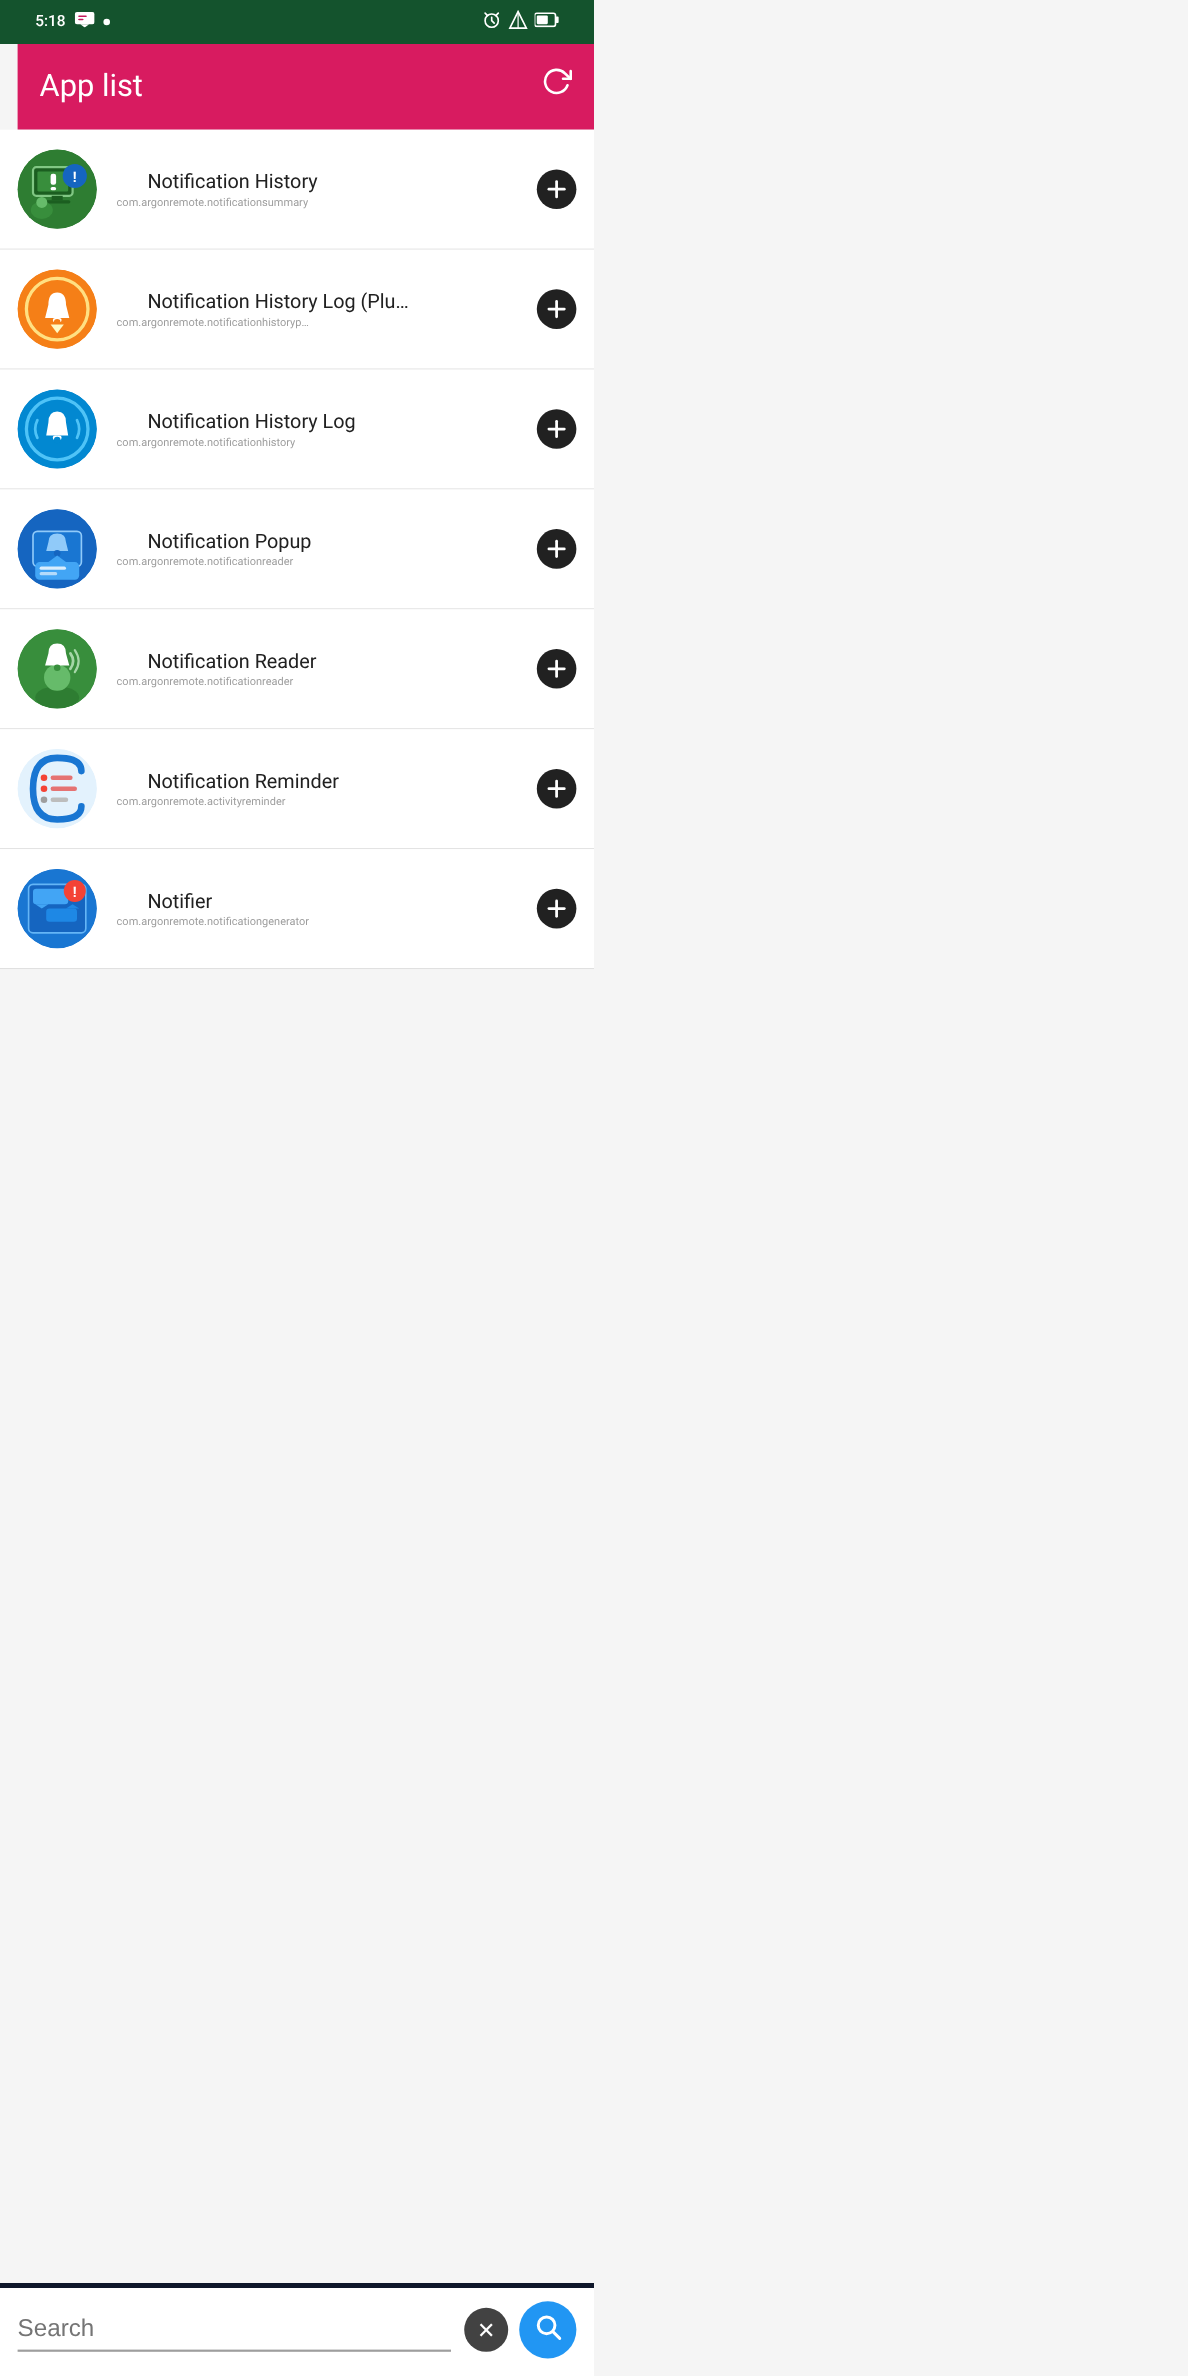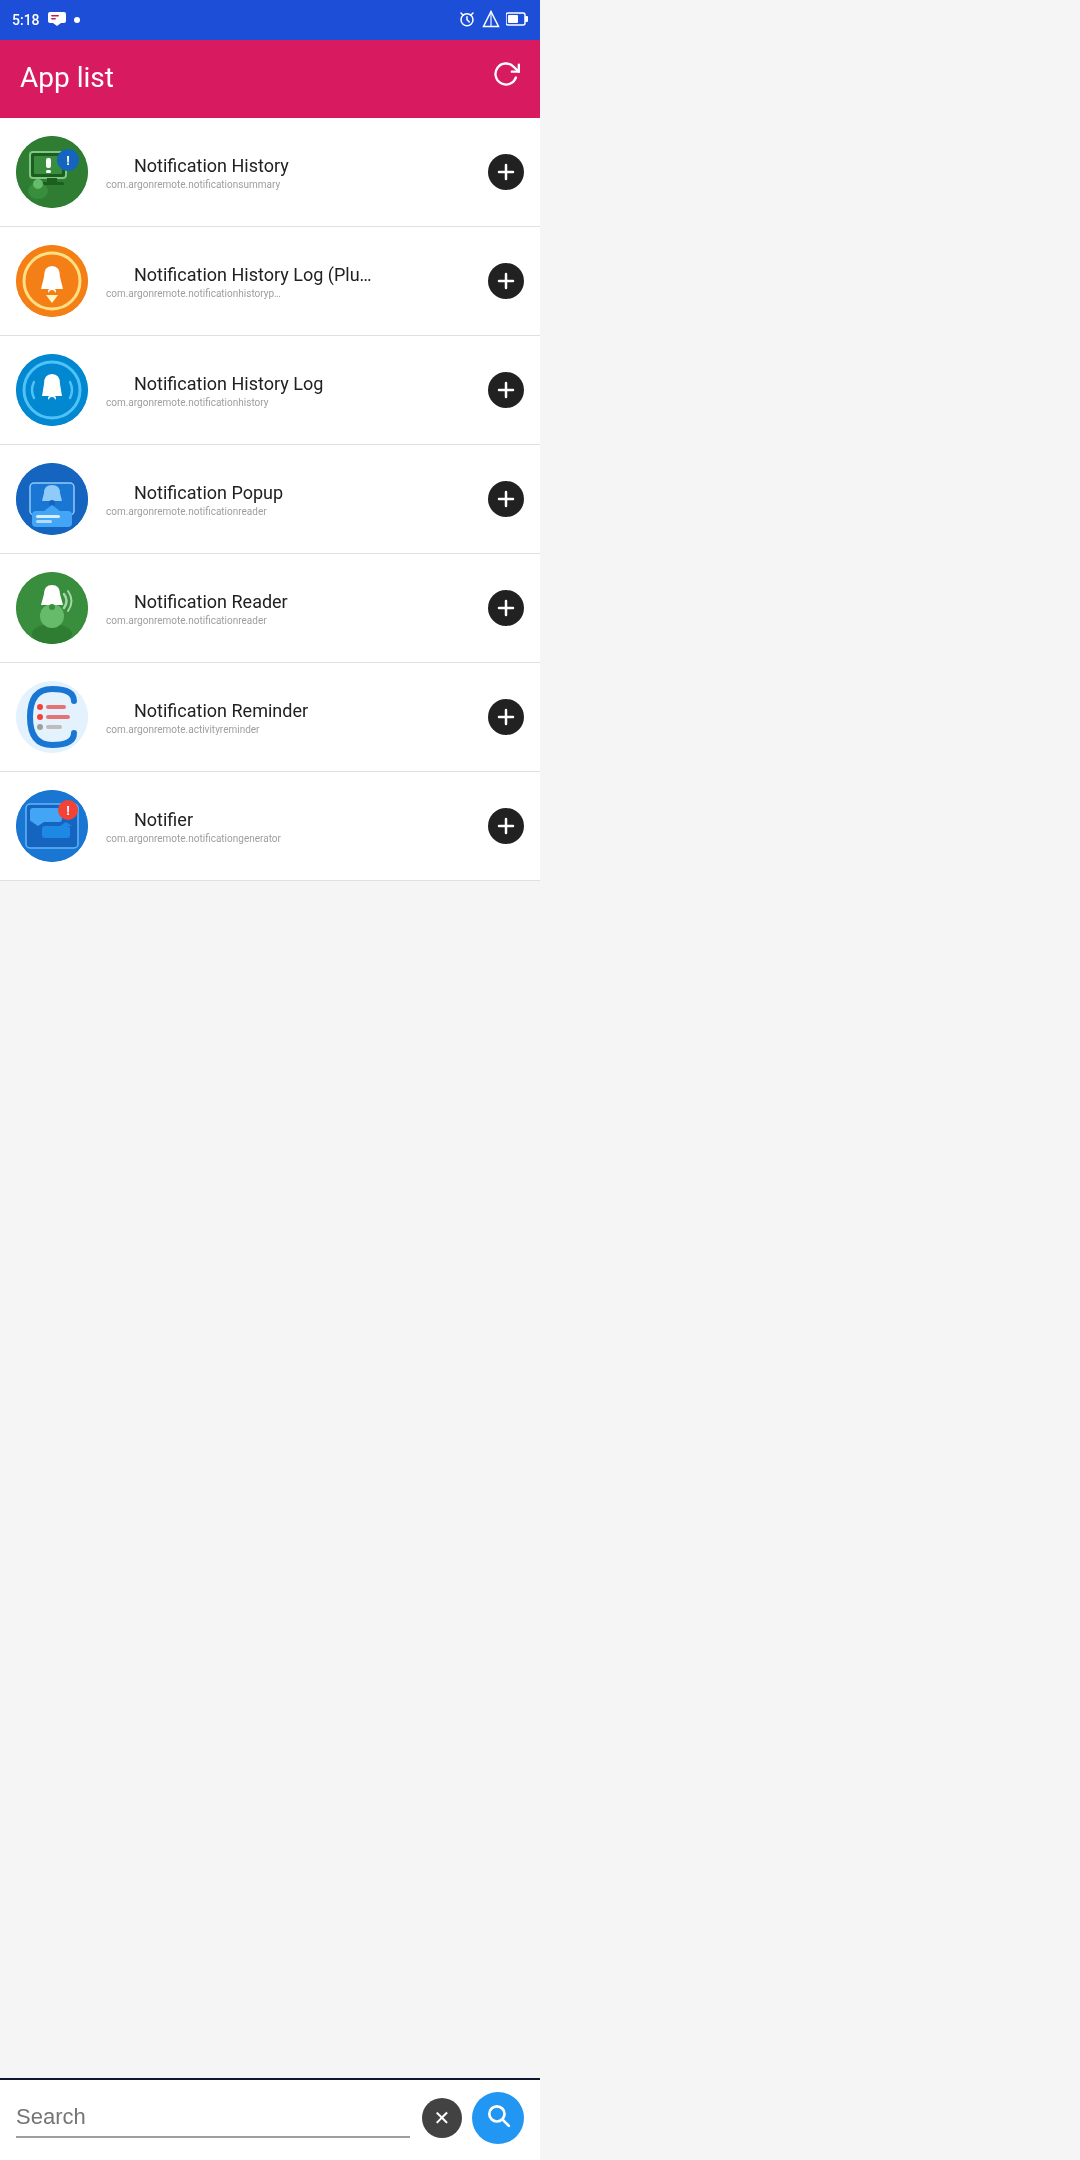--- a/index.html
+++ b/index.html
@@ -8,40 +8,41 @@
     body {
       width: 540px;
       min-height: 1080px;
       font-family: 'Roboto', Arial, sans-serif;
       background: #f5f5f5;
       overflow-x: hidden;
     }
 
     
     .status-bar {
-      background: #1d4ed8;
+      background: #14532d;
       height: 40px;
       display: flex;
       align-items: center;
       justify-content: space-between;
-      padding: 0 12px;
+      padding: 0 32px;
       color: white;
       font-size: 14px;
       font-weight: 500;
     }
     .status-left { display: flex; align-items: center; gap: 8px; }
     .status-right { display: flex; align-items: center; gap: 6px; }
 
     
     .header {
       background: #d81b60;
       padding: 20px 20px 24px 20px;
       display: flex;
       align-items: center;
       justify-content: space-between;
+      margin-left: 16px;
     }
     .header-title {
       color: white;
       font-size: 28px;
       font-weight: 400;
     }
     .header-refresh {
       color: white;
       font-size: 24px;
       cursor: pointer;
@@ -122,21 +123,21 @@
     
     .search-bar {
       position: fixed;
       bottom: 0;
       left: 0;
       width: 540px;
       background: white;
       display: flex;
       align-items: center;
       padding: 12px 16px 16px 16px;
-      border-top: 2px solid #0f172a;
+      border-top: 5px solid #0f172a;
     }
 
     .search-input-wrap {
       flex: 1;
       border-bottom: 2px solid #9e9e9e;
       margin-right: 12px;
     }
 
     .search-input {
       width: 100%;

